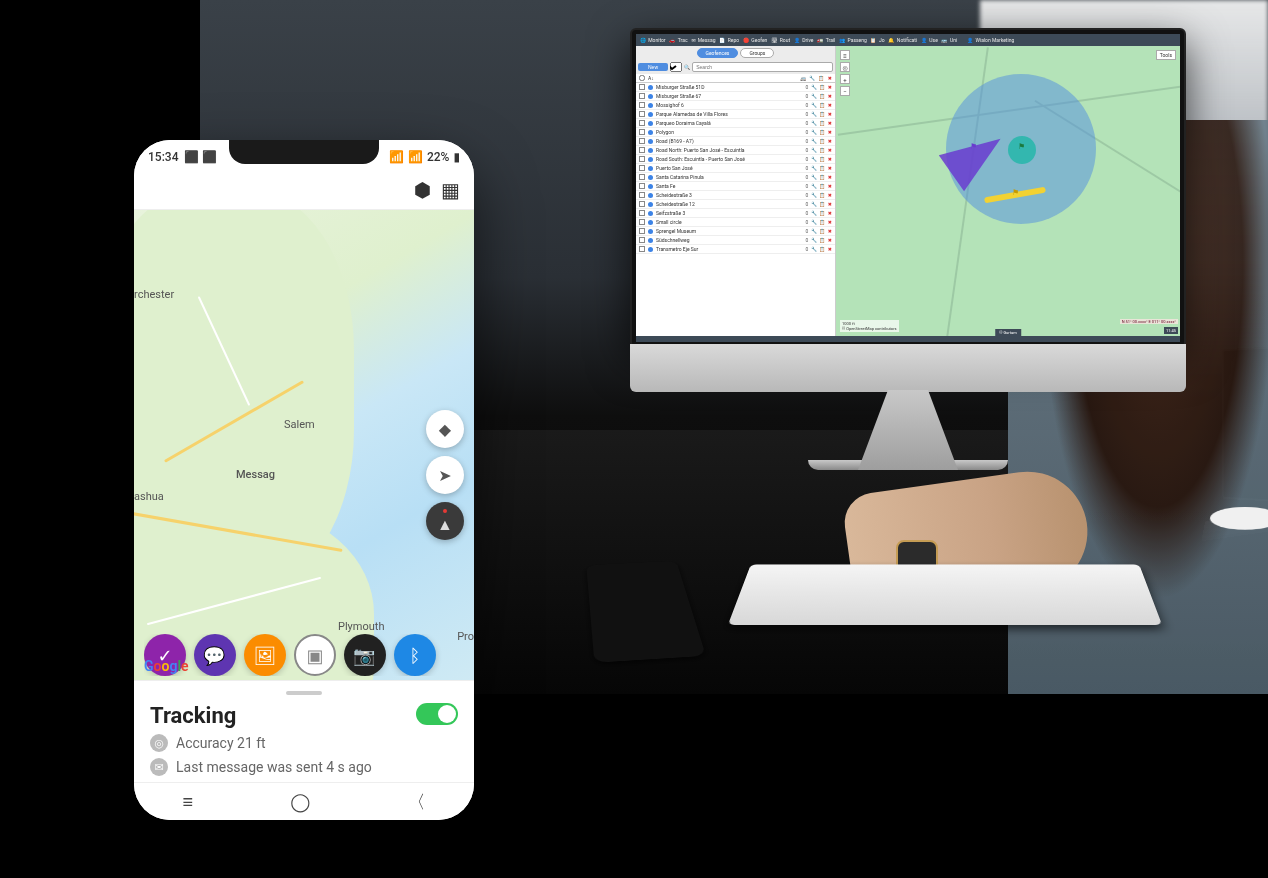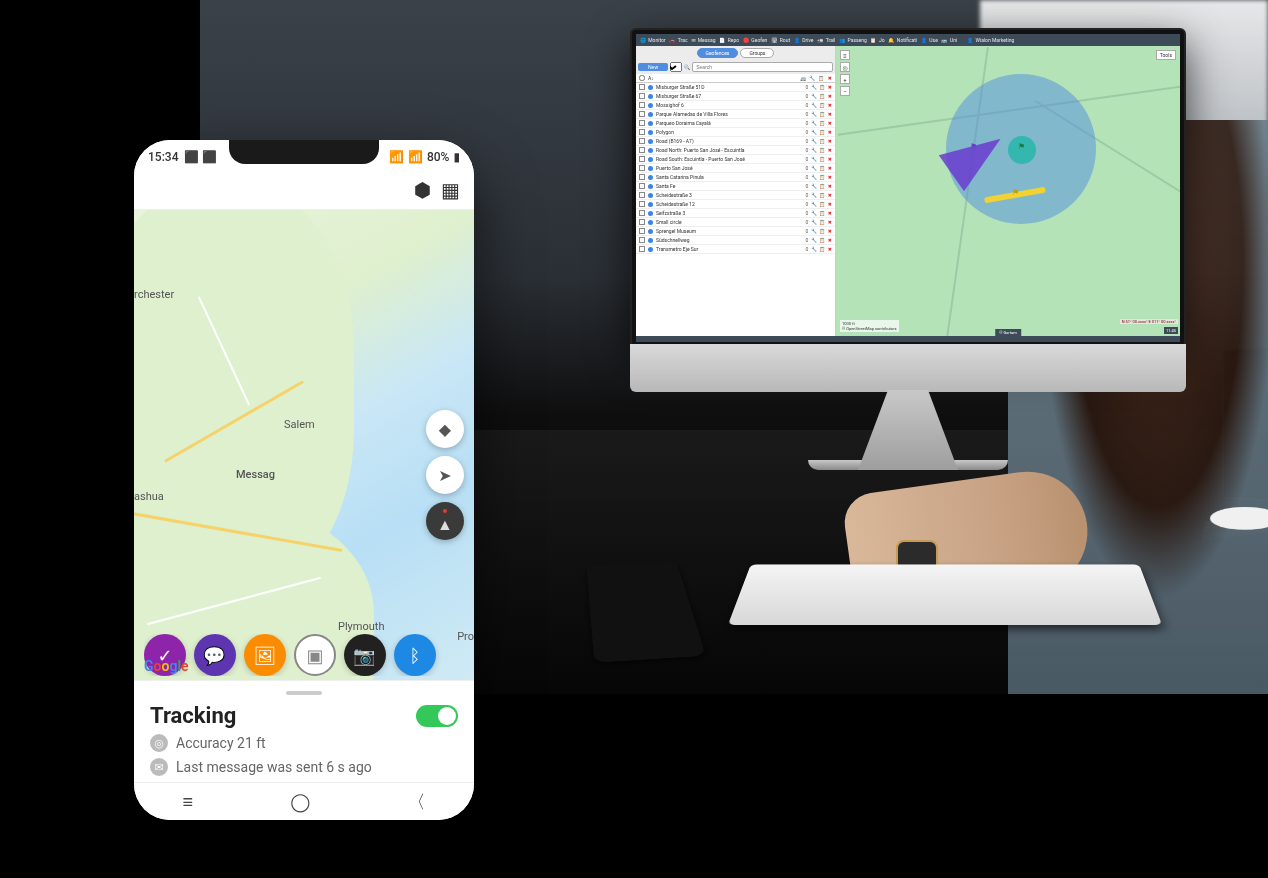--- a/index.html
+++ b/index.html
@@ -363,21 +363,21 @@
     color:#fff;font-size:18px;flex-shrink:0;
     box-shadow:0 2px 6px rgba(0,0,0,0.2);cursor:pointer;
   }
   .abtn.outline{background:#fff;color:#888;border:2px solid #888;box-shadow:none;}
 
   .sheet{
     background:#fff;padding:10px 16px 6px;
     border-top:1px solid #eee;
   }
   .sheet-handle{width:36px;height:4px;background:#ccc;border-radius:2px;margin:0 auto 8px;}
-  .sheet-title-row{display:flex;align-items:center;justify-content:space-between;}
+  .sheet-title-row{display:flex;justify-content:space-between;}
   .sheet-title{font-size:22px;font-weight:700;color:#222;}
   .toggle{
     width:42px;height:22px;border-radius:11px;background:#34c759;position:relative;cursor:pointer;
   }
   .toggle::after{
     content:'';position:absolute;right:2px;top:2px;width:18px;height:18px;background:#fff;border-radius:50%;
   }
   .sheet-line{display:flex;align-items:center;gap:8px;margin-top:6px;font-size:14px;color:#666;}
   .sheet-line .glyph{
     width:18px;height:18px;border-radius:50%;background:#bbb;color:#fff;
@@ -743,21 +743,21 @@
 </div>
 
 <div class="phone">
   <div class="notch"></div>
   <div class="phone-inner">
     <div class="statusbar">
       <span><span>15:34</span> &nbsp;⬛ ⬛</span>
       <span class="stat-right">
         <span>📶</span>
         <span>📶</span>
-        <span>80%</span>
+        <span>22%</span>
         <span>▮</span>
       </span>
     </div>
     <div class="phone-header">
       <span class="gear-icon">⬢</span>
       <span class="grid-icon">▦</span>
     </div>
     <div class="phone-map">
       <div class="mland" style="left:-40px;top:-20px;width:260px;height:400px;"></div>
       <div class="mland" style="left:-60px;top:300px;width:300px;height:260px;"></div>
@@ -816,21 +816,21 @@
       <div class="sheet-title-row">
         <div class="sheet-title">Tracking</div>
         <div class="toggle"></div>
       </div>
       <div class="sheet-line">
         <span class="glyph">◎</span>
         <span>Accuracy 21 ft</span>
       </div>
       <div class="sheet-line">
         <span class="glyph">✉</span>
-        <span>Last message was sent 6 s ago</span>
+        <span>Last message was sent 4 s ago</span>
       </div>
     </div>
 
     <div class="navbar-android">
       <span class="nav-a">≡</span>
       <span class="nav-a">◯</span>
       <span class="nav-a">〈</span>
     </div>
   </div>
 </div>

